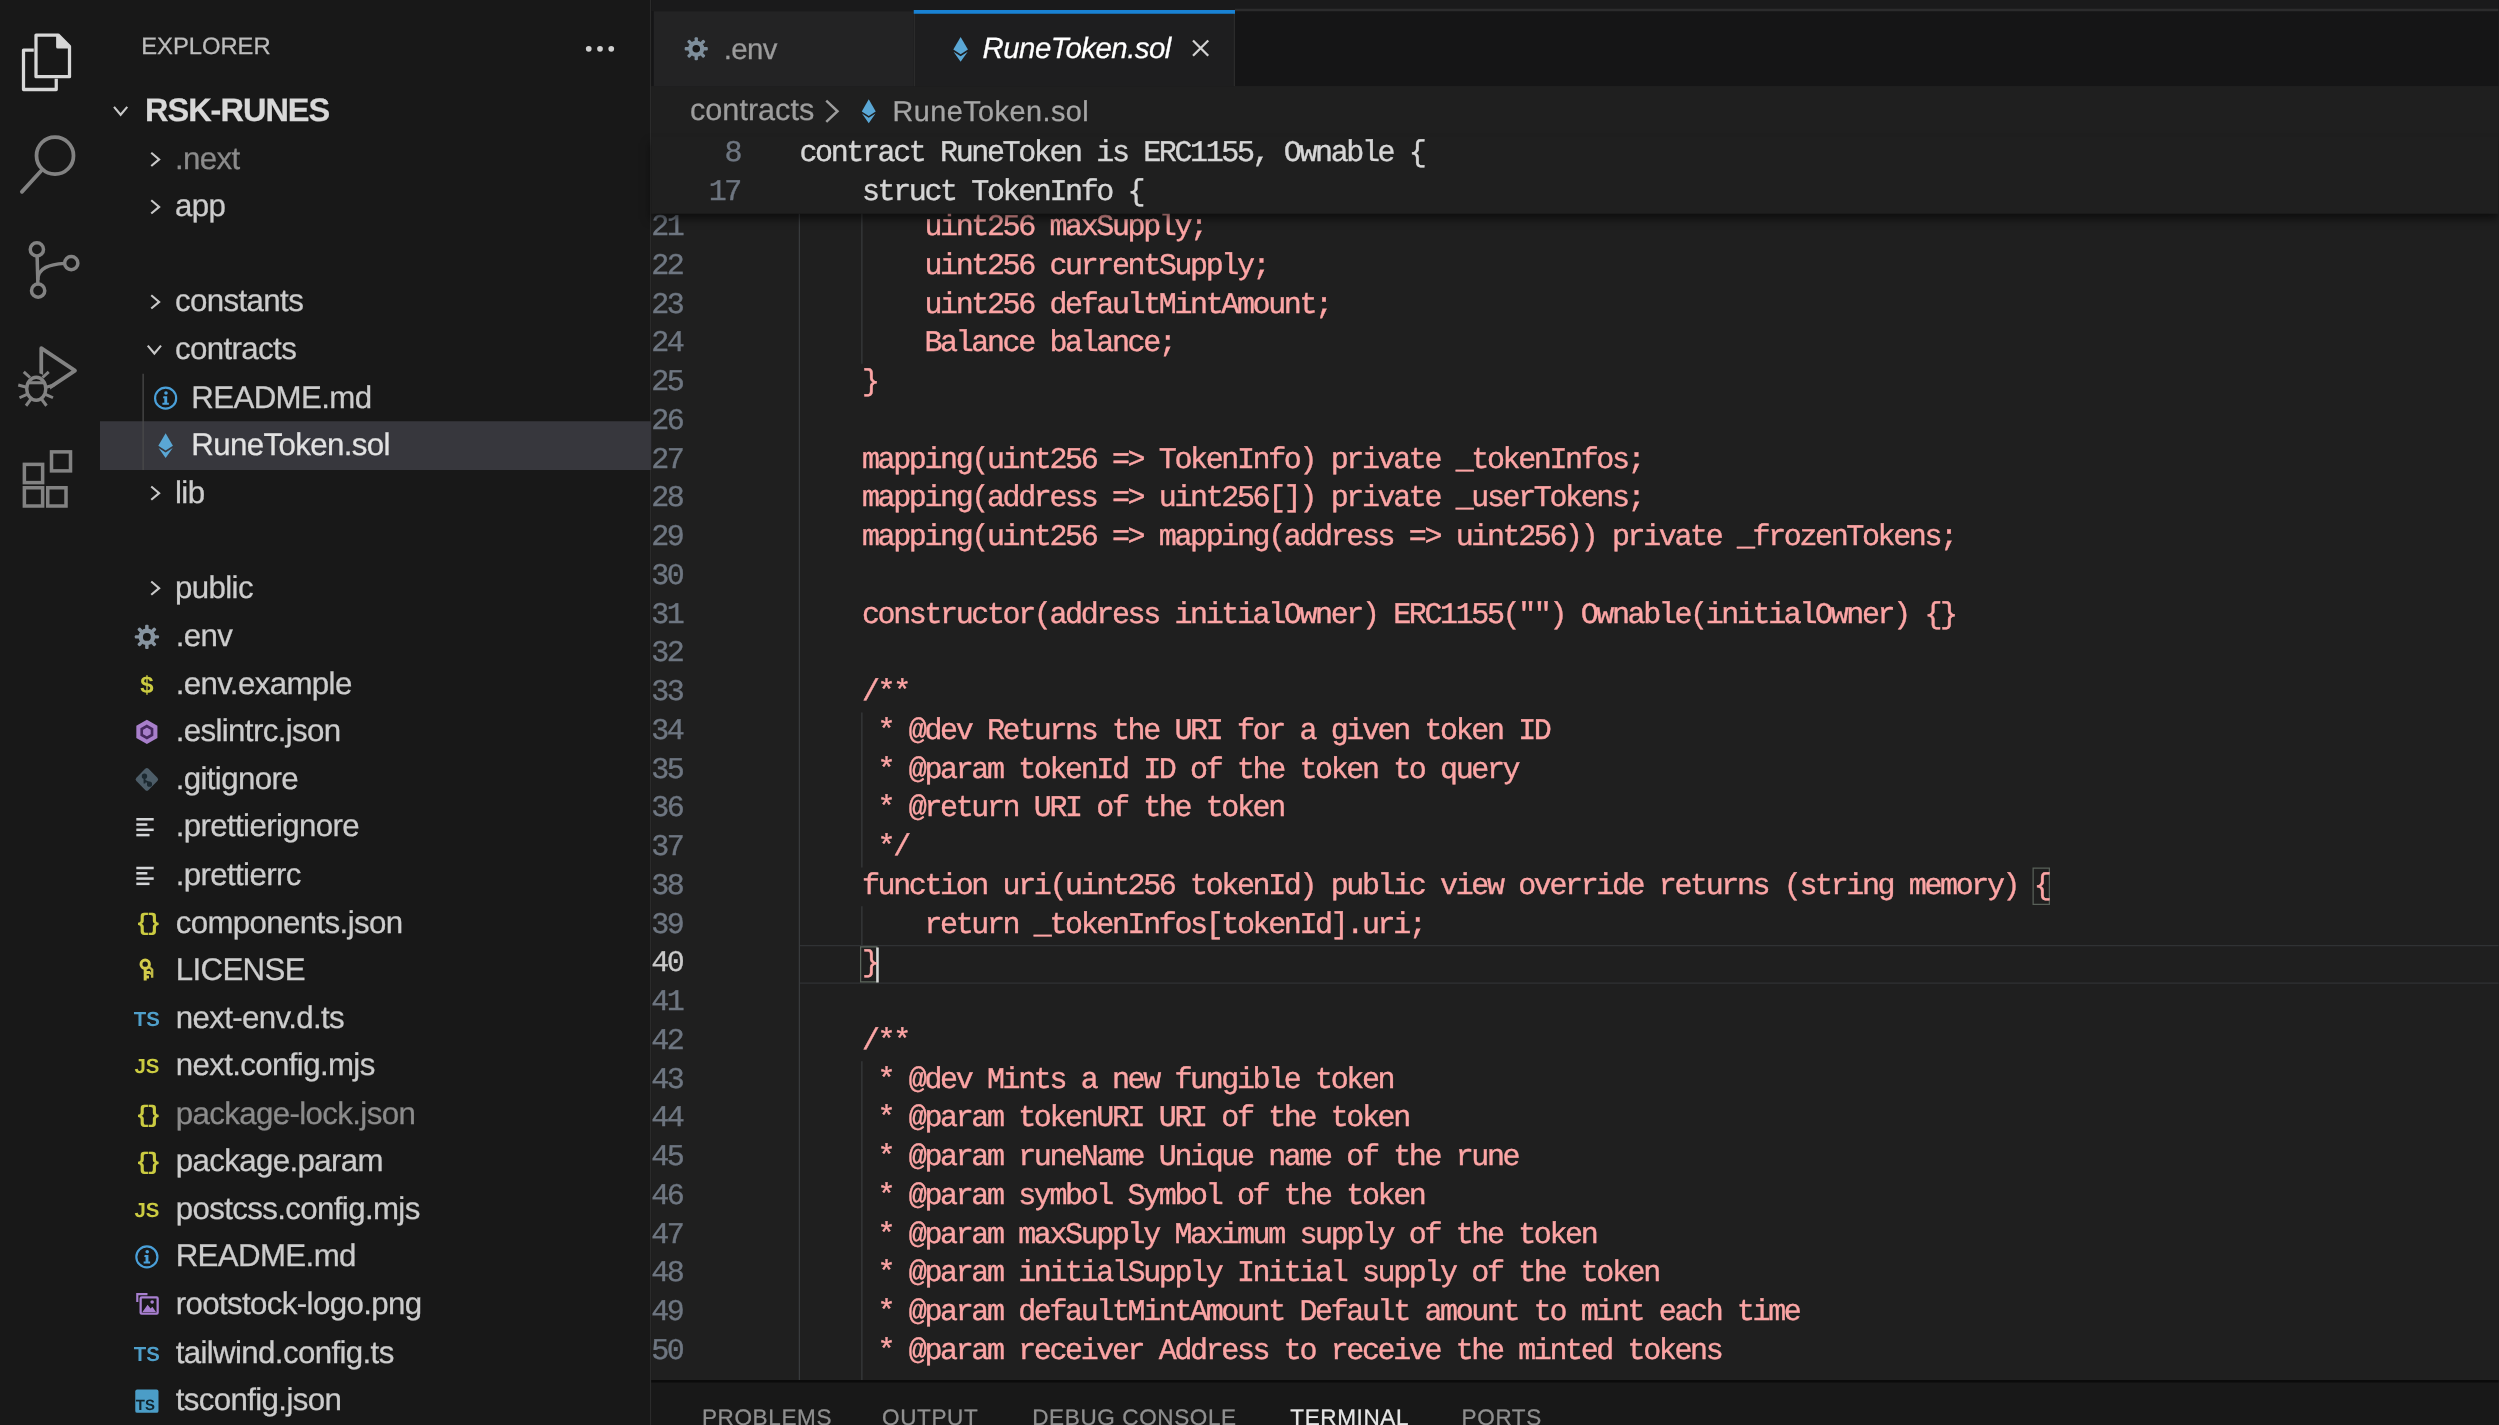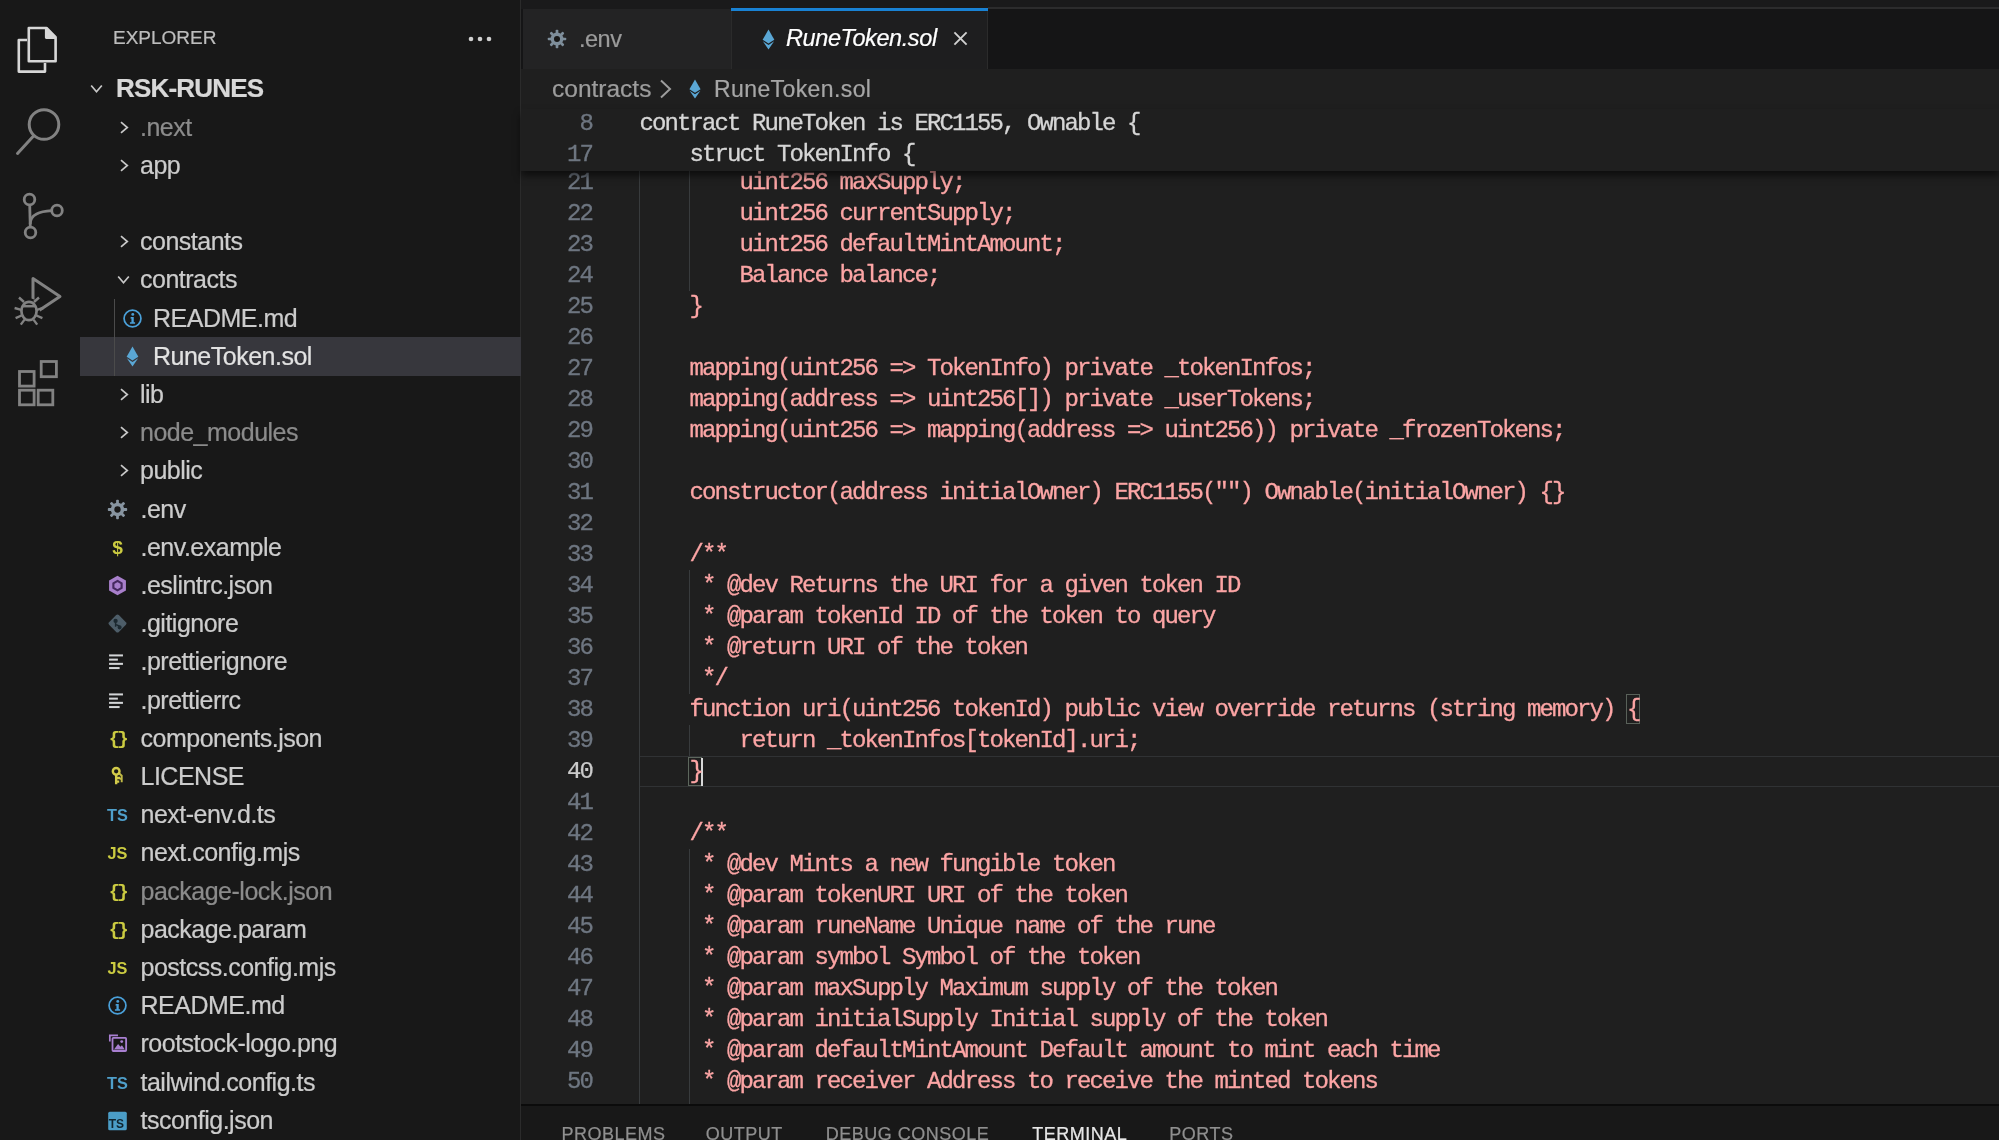--- a/index.html
+++ b/index.html
@@ -107,26 +107,20 @@
             <polygon points="12,22.4 6.1,13.9 12,17.7 17.9,13.9"></polygon>
           </g>
         </svg></span>
       <span class="lbl" style="margin:0;color:#e2e2e2">RuneToken.sol</span>
     </div>
 <div class="row" style="left:80px;top:375.5px;padding-left:34.5px;gap:8.5px">
       <svg width="17" height="17" viewBox="0 0 17 17" style="flex:none">
         <polyline points="6,3.2 12.3,8.5 6,13.8" fill="none" stroke="#c8c8c8" stroke-width="1.7"></polyline>
       </svg>
       <span class="lbl">lib</span>
-    </div>
-<div class="row" style="left:80px;top:413.7px;padding-left:34.5px;gap:8.5px">
-      <svg width="17" height="17" viewBox="0 0 17 17" style="flex:none">
-        <polyline points="6,3.2 12.3,8.5 6,13.8" fill="none" stroke="#c8c8c8" stroke-width="1.7"></polyline>
-      </svg>
-      <span class="lbl dim">node_modules</span>
     </div>
 <div class="row" style="left:80px;top:451.9px;padding-left:34.5px;gap:8.5px">
       <svg width="17" height="17" viewBox="0 0 17 17" style="flex:none">
         <polyline points="6,3.2 12.3,8.5 6,13.8" fill="none" stroke="#c8c8c8" stroke-width="1.7"></polyline>
       </svg>
       <span class="lbl">public</span>
     </div>
 <div class="row" style="left:80px;top:490.1px;padding-left:25.5px;gap:12px">
       <span style="flex:none;width:23px;height:23px;display:inline-block"><svg viewBox="0 0 24 24">
           <circle cx="12" cy="12" r="7" fill="#8794a0"></circle>
@@ -309,21 +303,21 @@
 <svg class="abs" style="left:653px;top:77px" width="24" height="24" viewBox="0 0 24 24">
       <polyline points="8,3.5 17,12 8,20.5" fill="none" stroke="#9d9d9d" stroke-width="2"></polyline>
     </svg>
 <div class="abs" style="left:684px;top:78px;width:22px;height:22px"><svg viewBox="0 0 24 24">
         <g fill="#5aa7d5">
           <polygon points="12,1.6 18.1,12.2 12,16.1 5.9,12.2"></polygon>
           <polygon points="12,22.4 6.1,13.9 12,17.7 17.9,13.9"></polygon>
         </g>
       </svg></div>
 <div class="abs" style="left:714px;top:76px;font-size:23px;letter-spacing:0.4px;color:#a6a6a6">RuneToken.sol</div>
-<pre class="abs mono" style="left:521px;top:166.5px;width:71px;text-align:right;color:#6e7681">21
+<pre class="abs mono" style="left:521px;top:166.5px;width:71px;text-align:left;color:#6e7681">21
 22
 23
 24
 25
 26
 27
 28
 29
 30
 31

